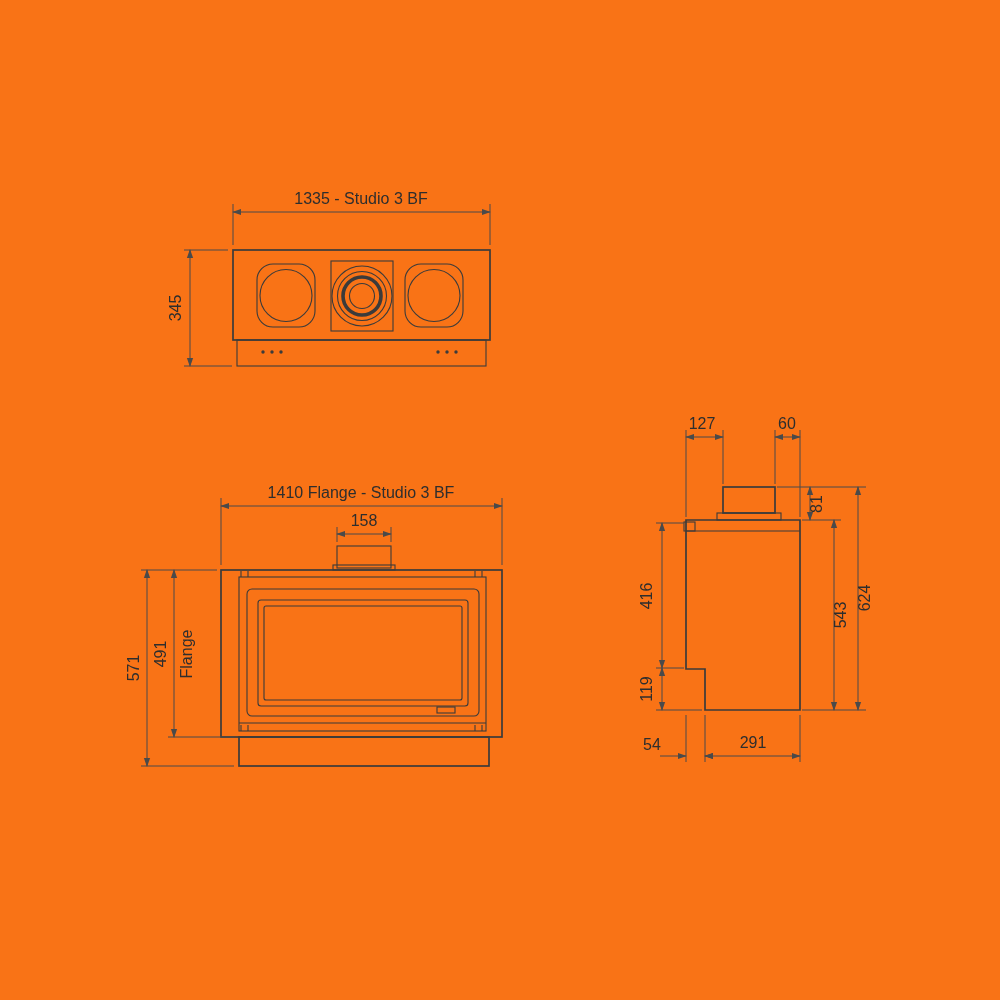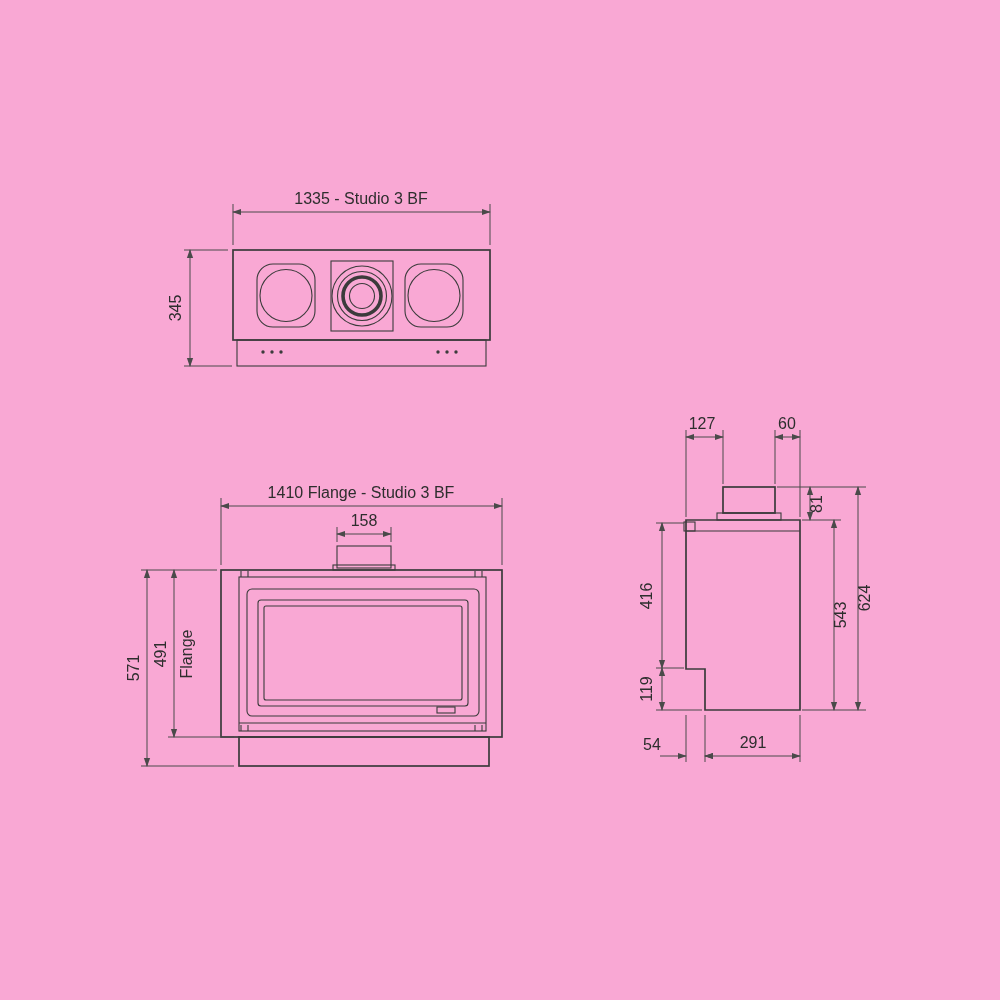--- a/index.html
+++ b/index.html
@@ -1,16 +1,16 @@
 <!DOCTYPE html>
 <html><head>
 <meta charset="utf-8">
 <style>
   html,body{margin:0;padding:0;background:#ffffff;}
-  .stage{position:relative;width:1000px;height:1000px;background:#f9a8d4;
+  .stage{position:relative;width:1000px;height:1000px;background:#f97316;
          font-family:"Liberation Sans",sans-serif;overflow:hidden;}
   svg{display:block;}
   .obj{fill:none;stroke:#3b3b3b;stroke-width:1.7;}
   .obj2{fill:none;stroke:#3b3b3b;stroke-width:1.1;}
   .dim{fill:none;stroke:#4a4a4a;stroke-width:1;}
   .dimtext{font-family:"Liberation Sans",sans-serif;font-size:16px;fill:#2e2e2e;}
   .dot{fill:#3b3b3b;stroke:none;}
 </style>
 </head>
 <body>

